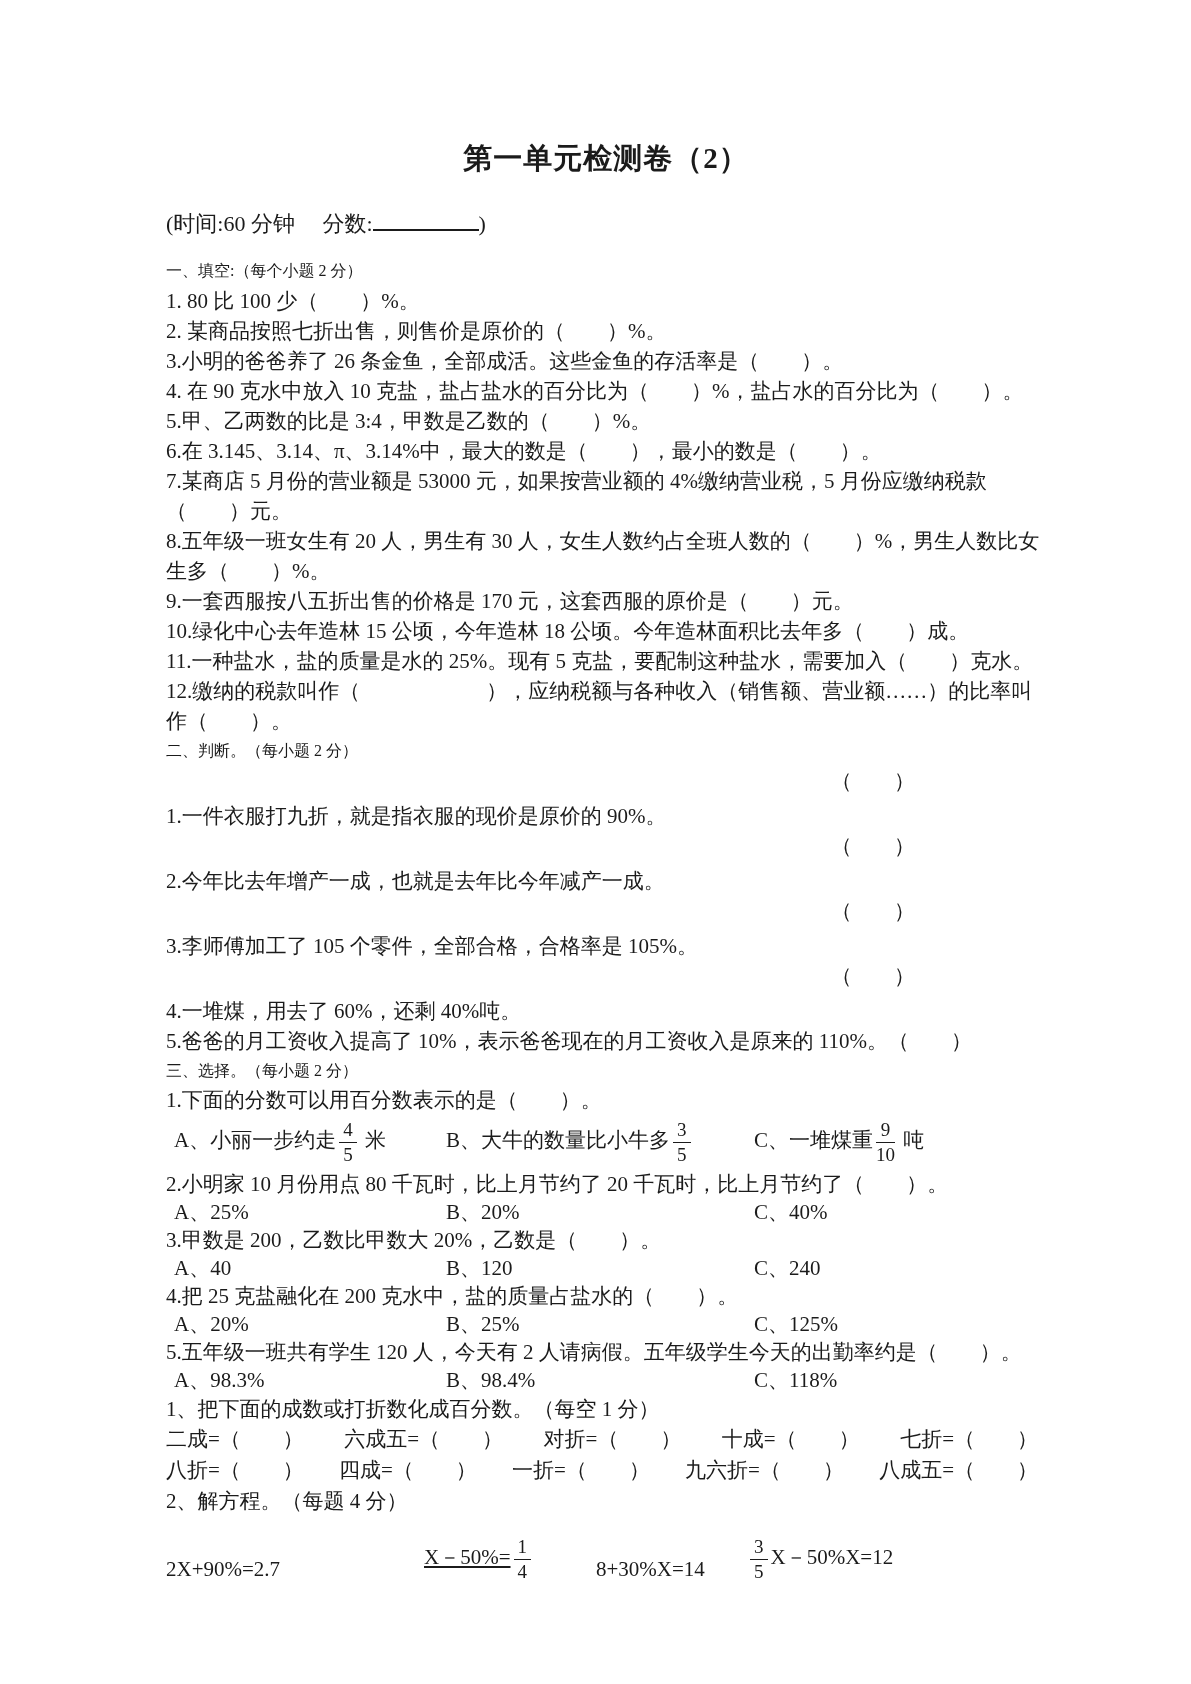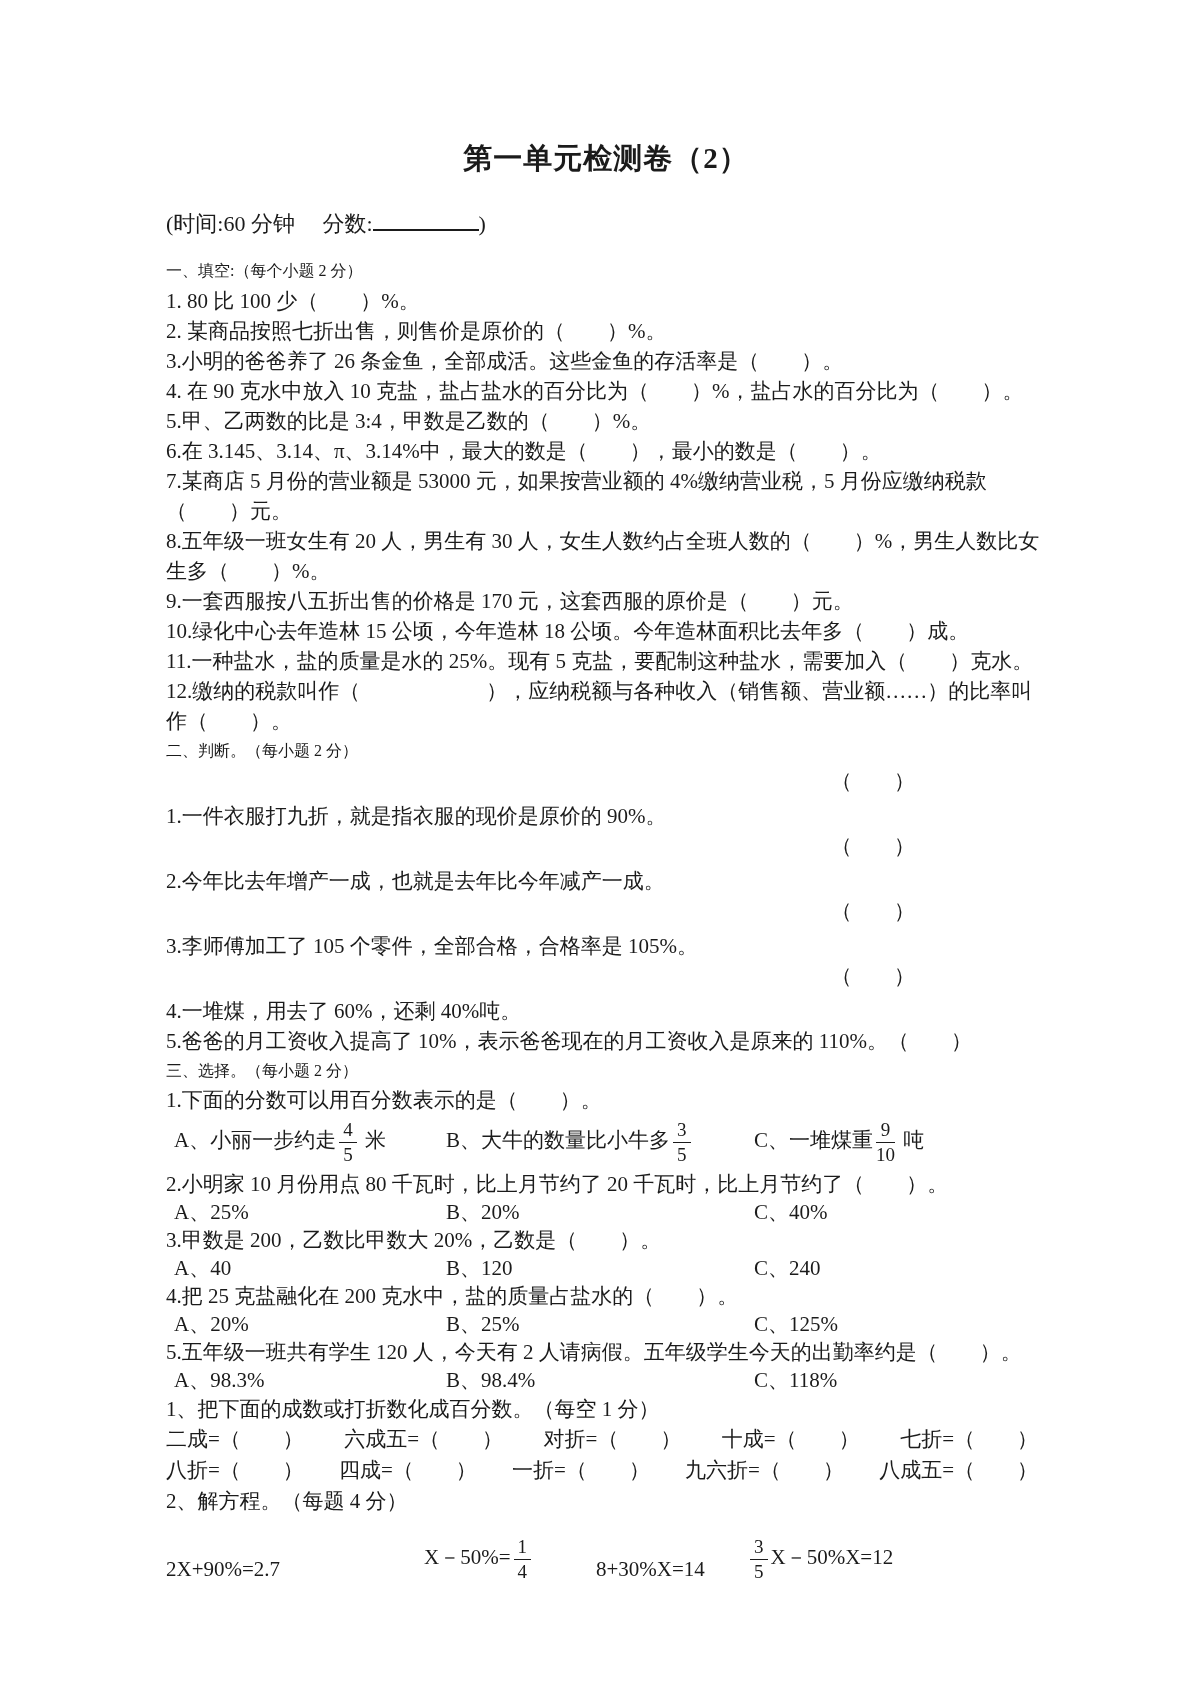--- a/index.html
+++ b/index.html
@@ -72,21 +72,21 @@
     display: flex;
     justify-content: space-between;
     width: 872px;
     line-height: 31px;
     white-space: nowrap;
   }
   
   .eq-row { display: flex; align-items: flex-end; height: 62px; margin-top: 4px; }
   .eq { white-space: nowrap; }
   .eq-1 { width: 258px; }
-  .eq-2 { width: 172px; }
+  .eq-2 { width: 172px; text-decoration: underline; }
   .eq-3 { width: 151px; }
 </style>
 </head>
 <body>
 
 <div class="page">
   <div class="content">
 
     <div class="title">第一单元检测卷（2）</div>
 

